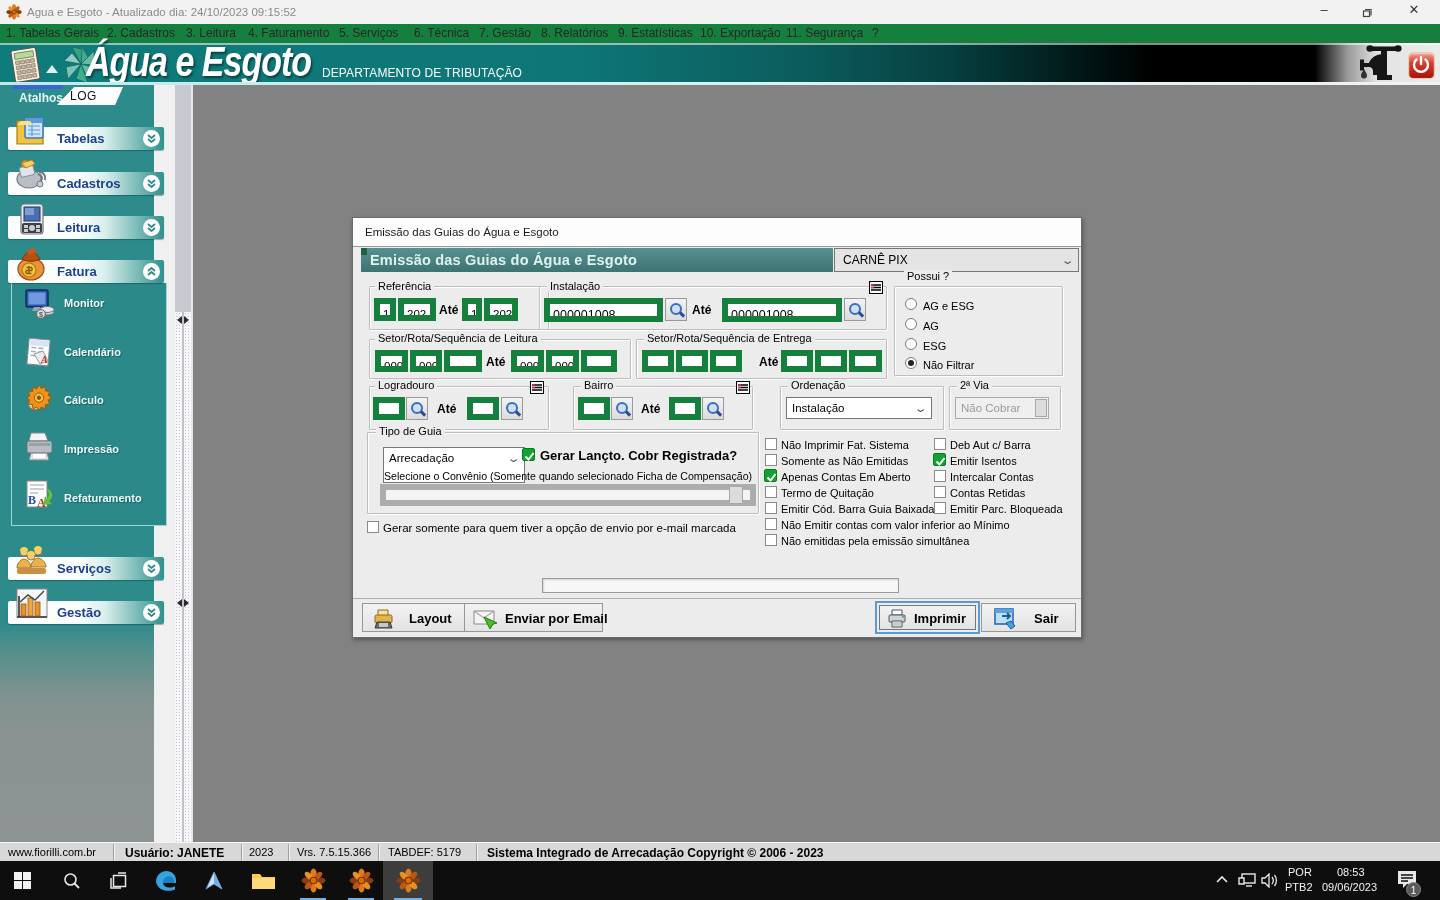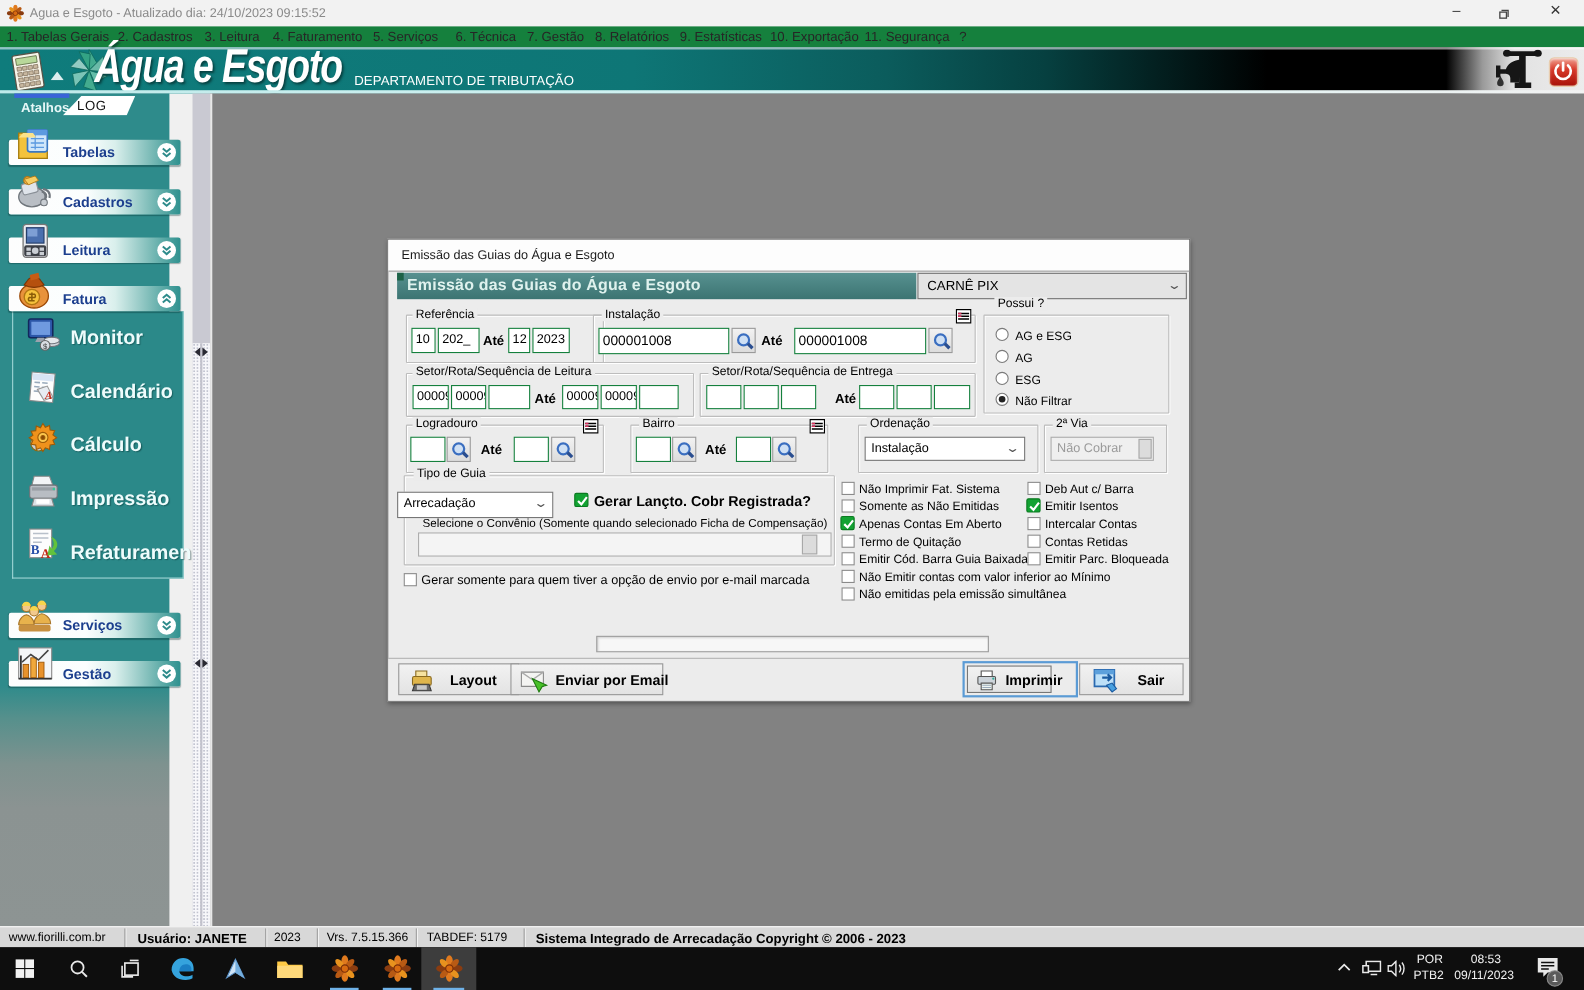--- a/index.html
+++ b/index.html
@@ -25,38 +25,38 @@
 #atalhos{position:absolute;left:19px;top:6px;font-size:12px;font-weight:bold;color:#e6f7f7}
 #logtab{position:absolute;left:57px;top:2px;width:66px;height:18px;background:#fff;clip-path:polygon(26% 0,100% 0,88% 100%,0 100%);}
 #logtab span{position:absolute;left:13px;top:2px;font-size:12px;font-weight:normal;color:#111;letter-spacing:.5px}
 .accbtn{position:absolute;left:8px;width:156px;height:23px;border-radius:2px;
  background:linear-gradient(to right,#fdfdfd 0%,#fbfefe 45%,#d9efec 62%,#7fbdb9 82%,#2f918f 100%);
  box-shadow:0 1px 1px rgba(0,40,40,.35)}
 .accbtn .t{position:absolute;left:49px;top:4px;font-size:13px;font-weight:bold;color:#1c3f8e}
 .chev{position:absolute;right:4px;top:3px;width:17px;height:17px;border-radius:50%;background:#fff}
 .sicon{position:absolute;z-index:6}
 #fatpanel{position:absolute;left:11px;top:198px;width:156px;height:243px;background:#2b8989;border:1px solid #9fd6d6;border-top:none}
-.subitem{position:absolute;left:52px;font-size:18px;font-weight:bold;color:#eefcfc;text-shadow:1px 1px 1px rgba(0,40,40,.4)}
+.subitem{position:absolute;left:52px;font-size:11px;font-weight:bold;color:#eefcfc;text-shadow:1px 1px 1px rgba(0,40,40,.4)}
 
 #splitter{position:absolute;left:175px;top:85px;width:16px;height:757px;background:#c9c9d2}
 #splitter .dots{position:absolute;left:0;top:227px;width:16px;height:530px;background:radial-gradient(#c2c4d0 .8px,transparent 1px) 0 0/3px 3px,#f7f7fa}
 #splitter .mid{position:absolute;left:7px;top:227px;width:2px;height:530px;background:#c2c2cc}
 #mainarea{position:absolute;left:191px;top:85px;width:1249px;height:757px;background:#828282;border-left:2px solid #e8e8e8}
 
 #dlg{position:absolute;left:352px;top:217px;width:730px;height:421px;background:#ececec;border:1px solid #6b6b6b;box-shadow:1px 2px 4px rgba(0,0,0,.35)}
 #dlgtitle{position:absolute;left:0;top:0;width:728px;height:29px;background:#fdfdfd;border-bottom:1px solid #9a9a9a}
 #dlgtitle span{position:absolute;left:12px;top:8px;font-size:11.5px;color:#1a1a1a}
 #dlgteal{position:absolute;left:8px;top:30px;width:472px;height:24px;background:linear-gradient(#579190,#3c7472)}
 #dlgteal span{position:absolute;left:9px;top:4px;font-size:14.5px;font-weight:bold;color:#dff2ee;letter-spacing:.2px}
 #dlgteal i{position:absolute;left:0;top:0;width:6px;height:7px;background:#1d6247}
 .combo{position:absolute;background:#e4e4e4;border:1px solid #767676;font-size:12px;color:#000}
 .combo .cv{position:absolute;right:6px;top:0px;font-size:11px;color:#555;transform:scaleX(1.5)}
 .group{position:absolute;border:1px solid #bdbdbd;box-shadow:inset 1px 1px 0 #fff,1px 1px 0 #fff;border-radius:1px}
 .glab{position:absolute;font-size:11px;color:#000;background:#ececec;padding:0 3px;white-space:nowrap;z-index:2}
-.tf{position:absolute;background:#fff;border:1px solid #15803d;font-size:11.5px;color:#000;line-height:20px;padding-left:3px;overflow:hidden;white-space:nowrap}
+.tf{position:absolute;background:#fff;border:6px solid #15803d;font-size:11.5px;color:#000;line-height:20px;padding-left:3px;overflow:hidden;white-space:nowrap}
 .ate{position:absolute;font-size:12px;font-weight:bold;color:#000}
 .mag{position:absolute;width:22px;height:23px;background:linear-gradient(#f2f2f2,#dcdcdc);border:1px solid #9a9a9a}
 .mag:before{content:"";position:absolute;left:4px;top:4px;width:8px;height:8px;border:2px solid #3a6ec0;border-radius:50%;background:#cfe0f4}
 .mag:after{content:"";position:absolute;left:13px;top:14px;width:6px;height:3px;background:#2a4e90;transform:rotate(45deg)}
 .gridico{position:absolute;width:14px;height:13px}
 .cb{position:absolute;width:12px;height:12px;background:#fff;border:1px solid #8a8a8a}
 .cbg{position:absolute;width:13px;height:13px;background:#12a232;border:1px solid #0a7a20;border-radius:2px}
 .cbl{position:absolute;font-size:11px;color:#000;white-space:nowrap}
 .radio{position:absolute;width:12px;height:12px;border-radius:50%;background:#fff;border:1px solid #7a7a7a}
 .rlab{position:absolute;font-size:11px;color:#000;white-space:nowrap}
@@ -415,21 +415,21 @@
   <span class="glab" style="left:435px;top:161px">Ordenação</span>
   <div class="combo" style="left:433px;top:179px;width:146px;height:22px;line-height:20px;padding-left:5px;background:#fff;font-size:11.5px">Instalação<span class="cv">⌄</span></div>
 
   <div class="group" style="left:596px;top:168px;width:112px;height:44px"></div>
   <span class="glab" style="left:604px;top:161px">2ª Via</span>
   <div class="combo" style="left:602px;top:179px;width:94px;height:22px;line-height:20px;padding-left:5px;background:#efefef;color:#9a9a9a;border-color:#ababab;font-size:11.5px">Não Cobrar</div>
   <div style="position:absolute;left:682px;top:181px;width:12px;height:18px;background:#dcdcdc;border:1px solid #a8a8a8"></div>
 
   <div class="group" style="left:14px;top:214px;width:392px;height:82px"></div>
   <span class="glab" style="left:23px;top:207px">Tipo de Guia</span>
-  <div class="combo" style="left:8px;top:229px;width:142px;height:24px;line-height:20px;padding-left:5px;background:#fff;font-size:11.5px">Arrecadação<span class="cv">⌄</span></div>
+  <div class="combo" style="left:30px;top:229px;width:142px;height:36px;line-height:20px;padding-left:5px;background:#fff;font-size:11.5px">Arrecadação<span class="cv">⌄</span></div>
   <div class="cbg" style="left:169px;top:230px"><svg width="13" height="13" viewBox="0 0 13 13">
         <polyline points="2.5,6.5 5.5,9.5 10.5,3" fill="none" stroke="#fff" stroke-width="2"></polyline>
       </svg></div>
   <span style="position:absolute;left:187px;top:230px;font-size:13px;font-weight:bold;color:#000;white-space:nowrap">Gerar Lançto. Cobr Registrada?</span>
   <span class="cbl" style="left:31px;top:252px;font-size:10.6px">Selecione o Convênio (Somente quando selecionado Ficha de Compensação)</span>
   <div class="tf" style="left:27px;top:266px;width:376px;height:22px;background:#f4f4f4;border-color:#adadad"></div>
   <div style="position:absolute;left:376px;top:268px;width:14px;height:18px;background:#dcdcdc;border:1px solid #a8a8a8"></div>
 
   <div class="cb" style="left:14px;top:303px"></div>
   <span class="cbl" style="left:30px;top:304px;font-size:11.5px">Gerar somente para quem tiver a opção de envio por e-mail marcada</span>
@@ -495,21 +495,21 @@
     </div>
   <div class="btn" style="left:111px;top:385px;width:139px;height:29px">
       <span style="left:40px;top:7px">Enviar por Email</span>
     <svg style="position:absolute;left:7px;top:3px" width="26" height="24" viewBox="0 0 26 24">
         <path d="M2 4h20v13H2z" fill="#f4f4f2" stroke="#8a8a8a"></path>
         <path d="M2 4l10 7L22 4" fill="none" stroke="#aaa" stroke-width="1.2"></path>
         <path d="M12 10l6 12 3-5 4-1z" fill="#48c028" stroke="#1e7a10"></path>
       </svg>
     </div>
   <div style="position:absolute;left:522px;top:383px;width:105px;height:33px;border:2px solid #5b9bd5"></div>
-  <div class="btn" style="left:526px;top:387px;width:77px;height:25px;border-color:#777">
+  <div class="btn" style="left:526px;top:387px;width:97px;height:25px;border-color:#777">
       <span style="left:34px;top:5px">Imprimir</span>
     <svg style="position:absolute;left:6px;top:2px" width="22" height="21" viewBox="0 0 22 21">
         <path d="M6 2h10v5H6z" fill="#fff" stroke="#555"></path>
         <rect x="3" y="7" width="16" height="7" rx="1" fill="#cdd4da" stroke="#555"></rect>
         <path d="M6 13h10v6H6z" fill="#eef4f0" stroke="#555"></path>
         <path d="M7 15h8M7 17h8" stroke="#9ab" stroke-width="1"></path>
         <circle cx="17" cy="9" r="1" fill="#3a9"></circle>
       </svg>
     </div>
   <div class="btn" style="left:628px;top:385px;width:95px;height:29px">
@@ -632,19 +632,19 @@
       <path d="M1 5h5v6H1z" fill="#0e0e0e" stroke="#e8e8e8" stroke-width="1.4"></path>
       <path d="M8 13h6" stroke="#e8e8e8" stroke-width="1.4"></path>
     </svg>
   <svg style="position:absolute;left:1261px;top:12px" width="18" height="15" viewBox="0 0 18 15">
       <path d="M1 5h3l4-4v13l-4-4H1z" fill="none" stroke="#e8e8e8" stroke-width="1.3"></path>
       <path d="M11 4c1.5 2 1.5 5 0 7M13.5 2c2.5 3 2.5 8 0 11" stroke="#e8e8e8" stroke-width="1.3" fill="none"></path>
     </svg>
   <span class="tray" style="left:1288px;top:5px">POR</span>
   <span class="tray" style="left:1285px;top:20px">PTB2</span>
   <span class="tray" style="left:1337px;top:5px">08:53</span>
-  <span class="tray" style="left:1322px;top:20px">09/11/2023</span>
+  <span class="tray" style="left:1322px;top:20px">09/06/2023</span>
   <svg style="position:absolute;left:1397px;top:9px" width="20" height="19" viewBox="0 0 20 19">
       <path d="M1 1h18v13h-9l-4 4v-4H1z" fill="#e8e8e8"></path>
       <path d="M4 5h12M4 8h12M4 11h7" stroke="#0e0e0e" stroke-width="1.4"></path>
     </svg>
   <div style="position:absolute;left:1406px;top:21px;width:15px;height:15px;border-radius:50%;background:#5a5a5a;border:1px solid #888;color:#fff;font-size:10px;text-align:center;line-height:15px">1</div>
 </div>
 
 </body></html>

